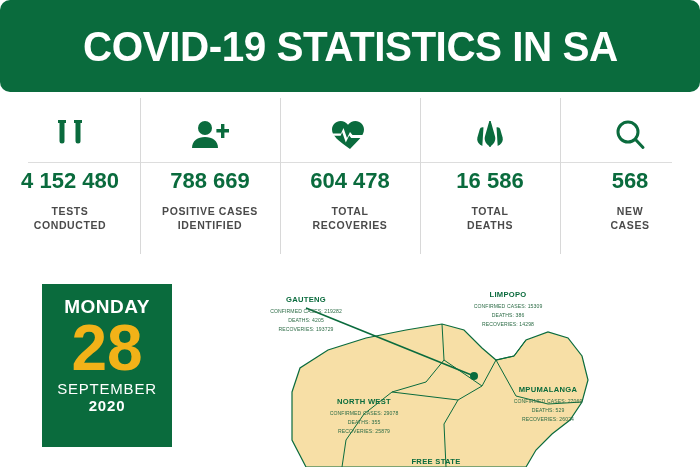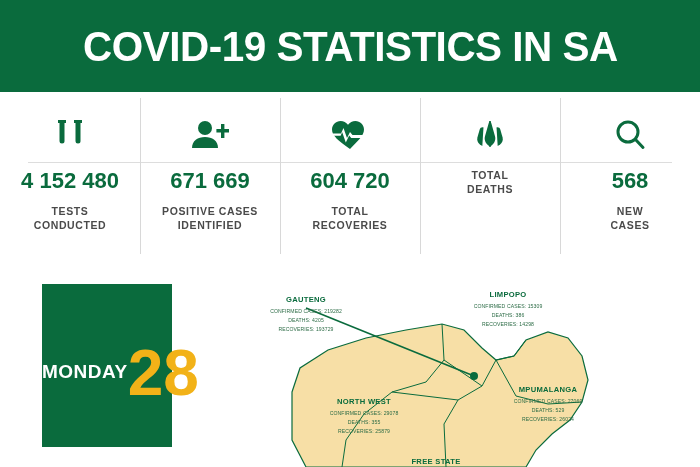--- a/index.html
+++ b/index.html
@@ -6,21 +6,21 @@
   body{
     width:700px;height:467px;overflow:hidden;
     background:#ffffff;
     font-family:"Liberation Sans", sans-serif;
     position:relative;
   }
   
   .header{
     position:absolute;left:0;top:0;width:700px;height:92px;
     background:#0a6b3d;
-    display:flex;align-items:center;justify-content:center;
+    display:flex;align-items:center;justify-content:center;border-radius:10px;
   }
   .header h1{
     margin:0;
     color:#ffffff;
     font-size:43px;
     font-weight:bold;
     letter-spacing:-0.5px;
     font-family:"Liberation Sans", sans-serif;
     transform:scaleX(0.94);
     white-space:nowrap;
@@ -73,21 +73,21 @@
   
   .lower{
     position:absolute;left:0;top:264px;width:700px;height:203px;
     background:#ffffff;
     overflow:hidden;
   }
   .datebox{
     position:absolute;left:42px;top:20px;width:130px;height:163px;
     background:#0a6b3d;
     color:#ffffff;
-    display:flex;flex-direction:row;align-items:center;
+    display:flex;flex-direction:column;align-items:center;
     padding-top:12px;box-sizing:border-box;
   }
   .datebox .dow{
     font-size:19px;font-weight:bold;letter-spacing:0.5px;
   }
   .datebox .day{
     font-size:64px;font-weight:bold;line-height:56px;color:#f2b218;
     margin-top:2px;
   }
   .datebox .month{
@@ -144,52 +144,53 @@
   <div class="stat">
     <div class="icon">
       <svg width="44" height="34" viewBox="0 0 44 34">
         <g fill="#0a6b3d">
           <circle cx="17" cy="10" r="7"></circle>
           <path d="M4 30c0-7.2 5.8-11 13-11s13 3.8 13 11z"></path>
           <path d="M33 6h3.4v5H41v3.4h-4.6V20H33v-5.6h-4.6V11H33z"></path>
         </g>
       </svg>
     </div>
-    <div class="value">671 669</div>
+    <div class="value">788 669</div>
     <div class="label">
       <span>POSITIVE CASES</span><br>
       <span>IDENTIFIED</span>
     </div>
   </div>
 
   <div class="stat">
     <div class="icon">
       <svg width="42" height="34" viewBox="0 0 42 34">
         <path fill="#0a6b3d" d="M21 31C9 23 3 17.5 3 11.6 3 6.6 6.9 3 11.6 3c3 0 5.6 1.4 7.4 3.7C20.8 4.4 23.4 3 26.4 3 31.1 3 35 6.6 35 11.6 35 17.5 29 23 21 31z"></path>
         <path fill="#ffffff" d="M4 15.5h8l2.5-5.5 3.5 10 3-6 2.5 3h11v3H22.2l-2-2.4-3.4 6.8-3.6-10.2-1.6 3.5H4z"></path>
       </svg>
     </div>
-    <div class="value">604 720</div>
+    <div class="value">604 478</div>
     <div class="label">
       <span>TOTAL</span><br>
       <span>RECOVERIES</span>
     </div>
   </div>
 
   <div class="stat">
     <div class="icon">
       <svg width="40" height="34" viewBox="0 0 40 34">
         <g fill="#0a6b3d">
           <path d="M19 3c1.2 0 2 1.2 2.4 2.6l3.6 12.6c1 3.4-.4 7-3.4 9.2L19 29z"></path>
           <path d="M21 3c-1.2 0-2 1.2-2.4 2.6L15 18.2c-1 3.4.4 7 3.4 9.2L21 29z"></path>
           <path d="M26.5 9.5c1.6-.6 3.3.3 3.8 2l2.3 8c.7 2.6-.3 5.4-2.5 6.9l-2.4 1.6z"></path>
           <path d="M13.5 9.5c-1.6-.6-3.3.3-3.8 2l-2.3 8c-.7 2.6.3 5.4 2.5 6.9l2.4 1.6z"></path>
         </g>
       </svg>
     </div>
+    <div class="value">16 586</div>
     <div class="label">
       <span>TOTAL</span><br>
       <span>DEATHS</span>
     </div>
   </div>
 
   <div class="stat">
     <div class="icon">
       <svg width="36" height="34" viewBox="0 0 36 34">
         <g fill="none" stroke="#0a6b3d" stroke-width="3">

